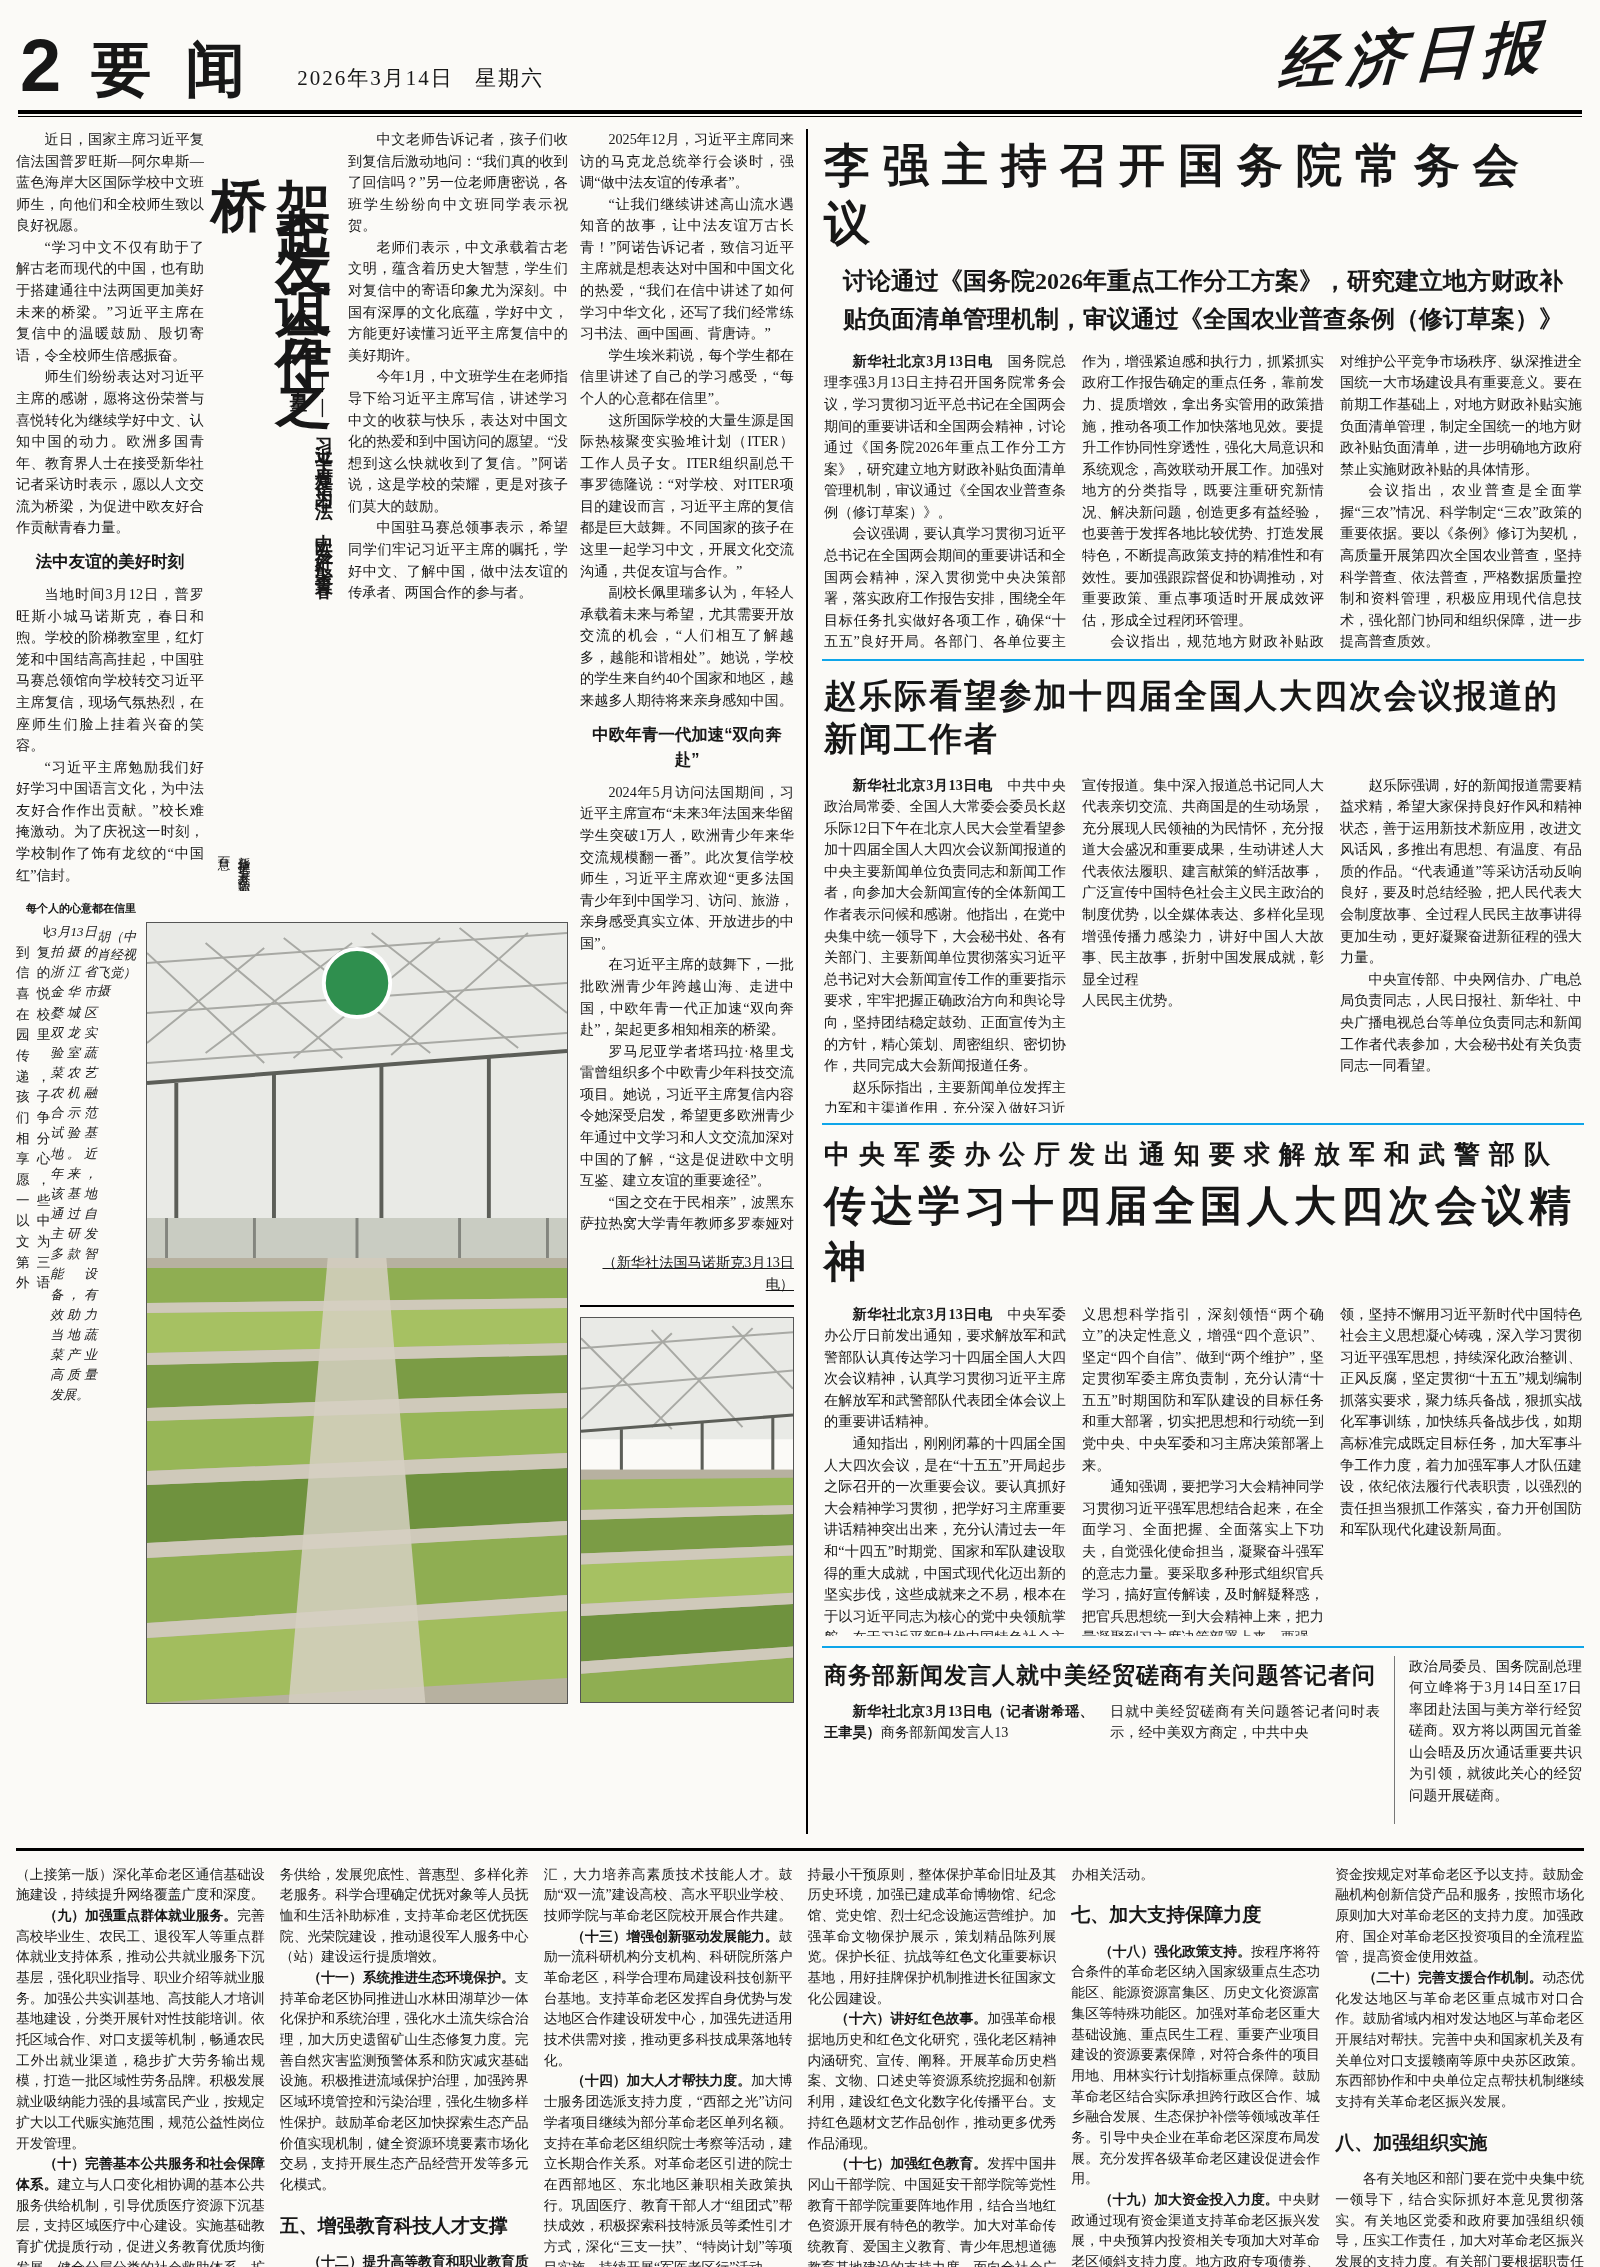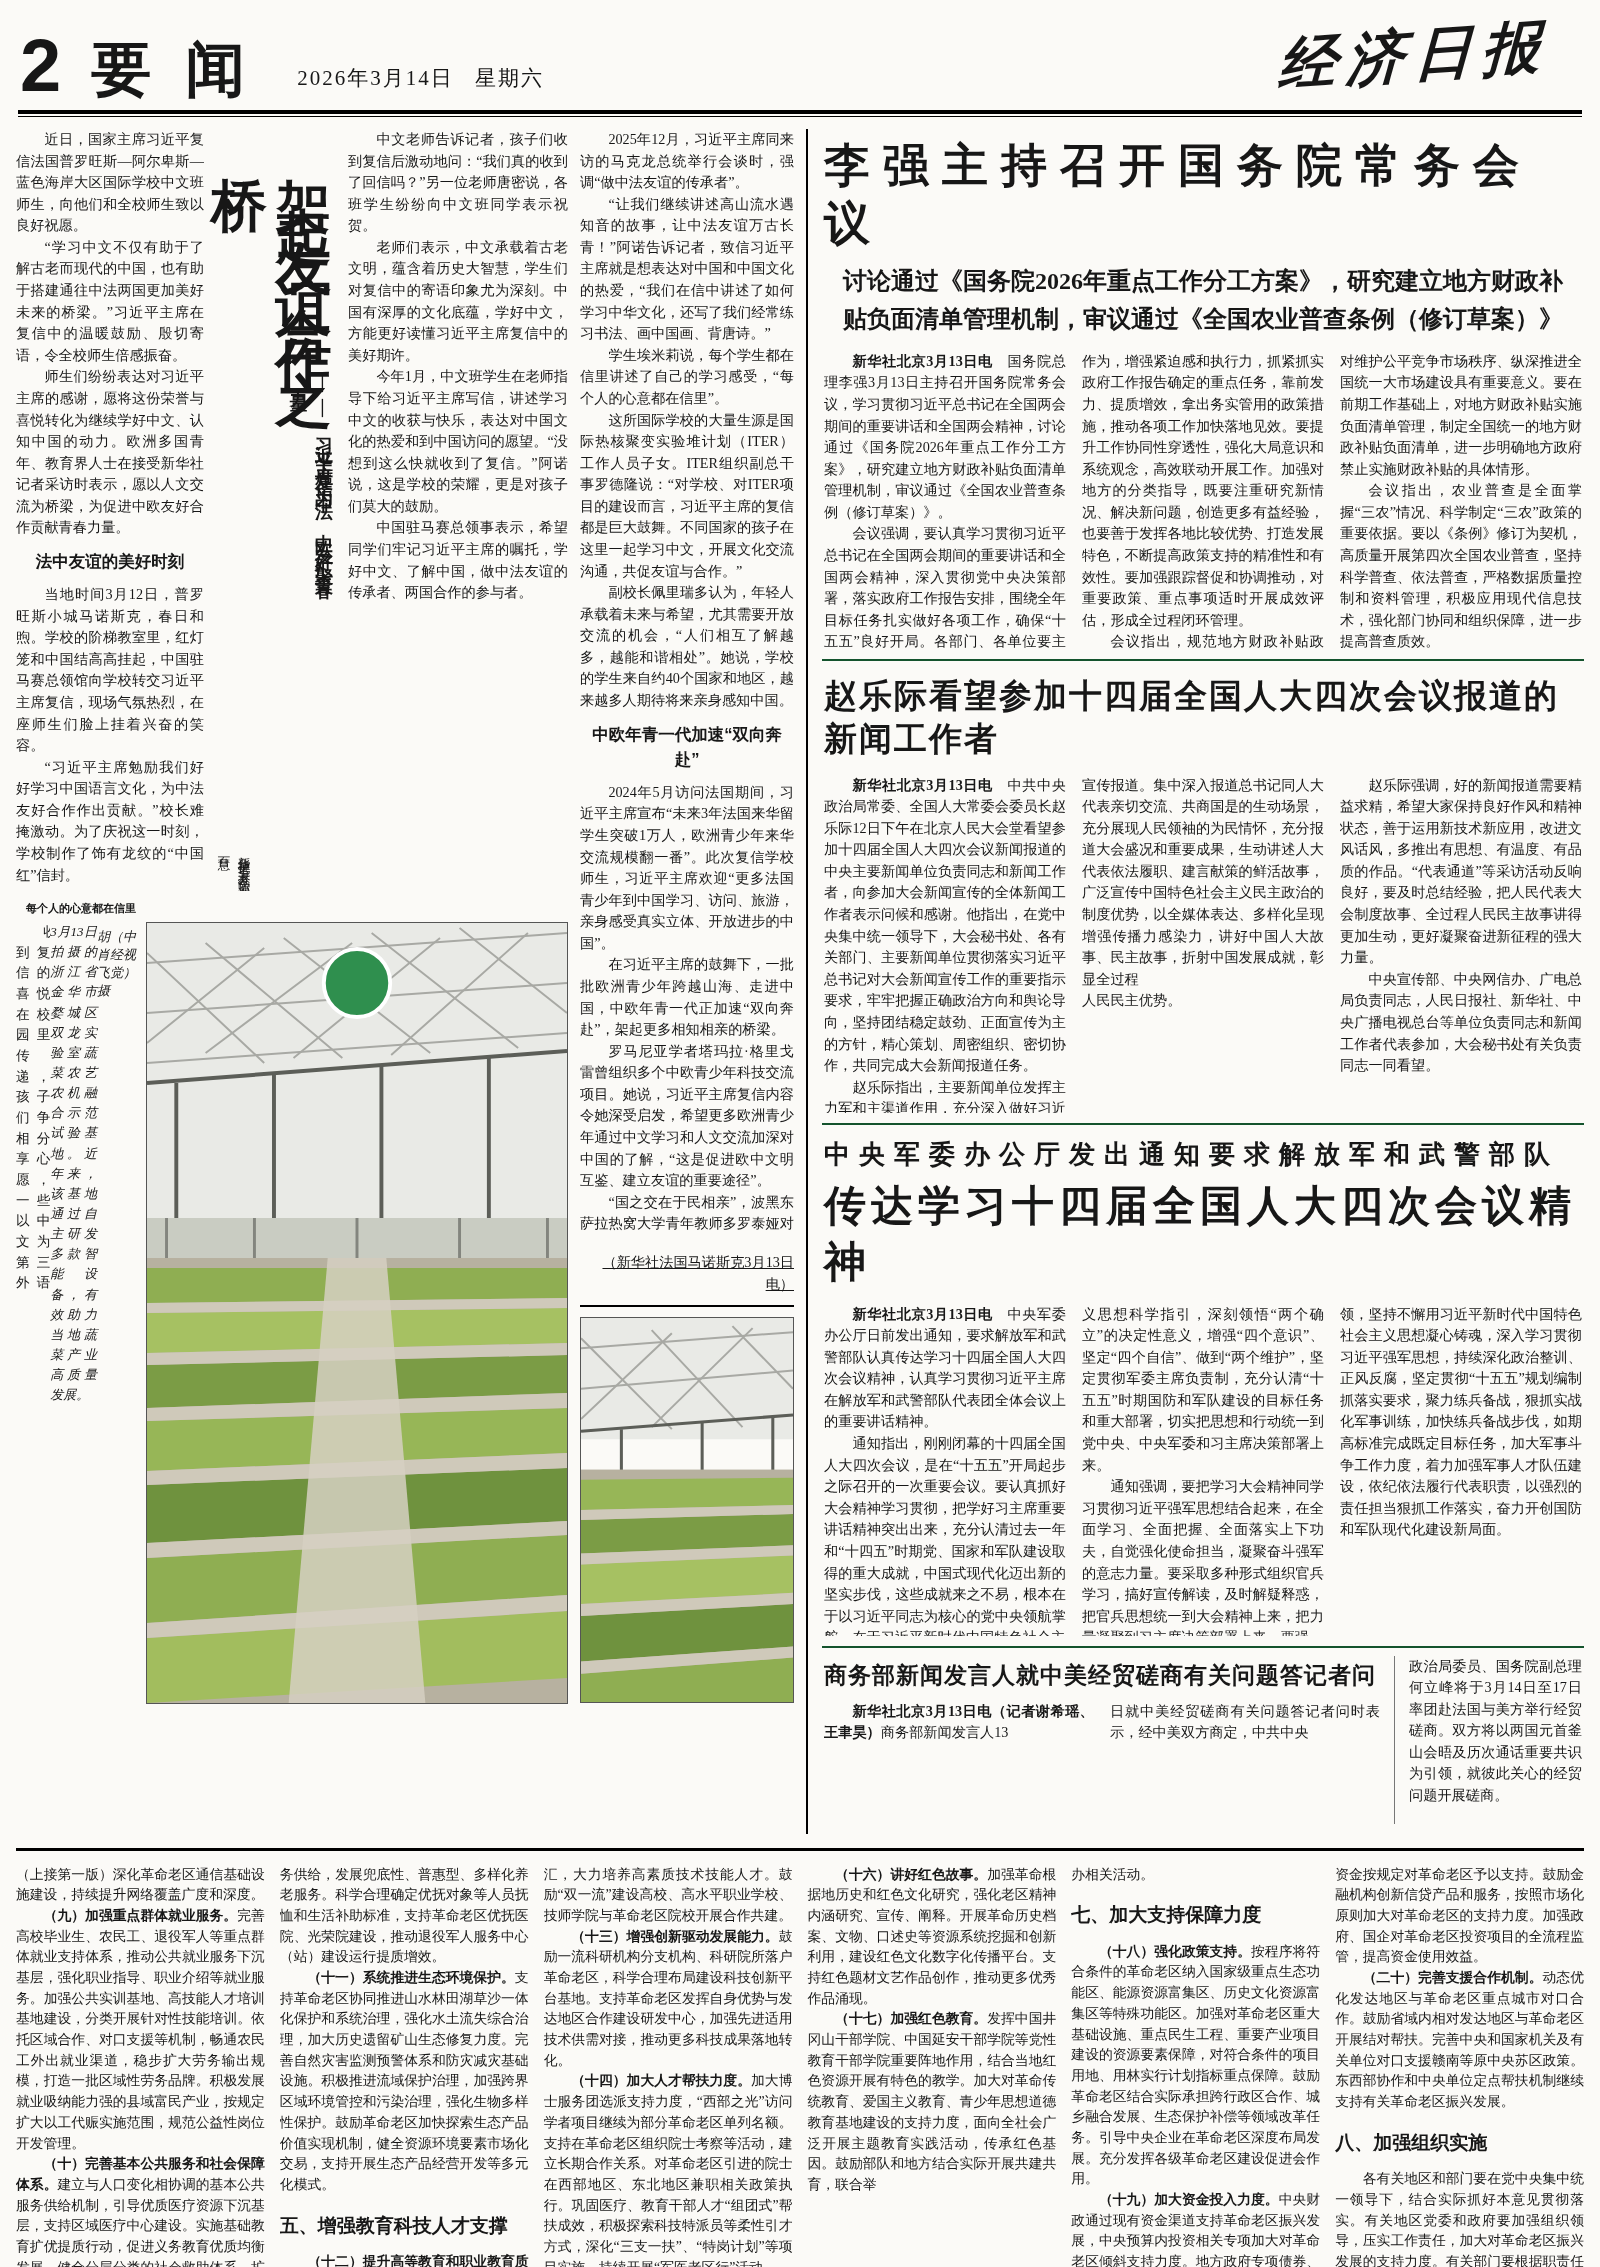--- a/index.html
+++ b/index.html
@@ -52,21 +52,21 @@
   .caption { font-style:italic; font-size:13px; line-height:1.55; text-align:justify; }
   .credit { font-style:italic; font-size:13px; text-align:right; margin-top:6px; }
   .photo-main { flex:1; margin-left:10px; border:1px solid #555; }
   .photo-main svg, .photo-side svg { display:block; width:100%; height:100%; }
   .xi-col3-text { height:1108px; overflow:hidden; }
   .xi-col3 .it-d { margin-top:15px;text-decoration:underline; }
   .col3-rule { border-top:2px solid #000; margin:10px 0; }
   .photo-side { height:386px; border:1px solid #555; }
   
   .art { padding:8px 2px 10px 2px; }
-  .art + .art { border-top:2px solid #14532d; }
+  .art + .art { border-top:2px solid #0ea5e9; }
   .hl { font-family:Liberation Sans, sans-serif; font-weight:900; }
   .hl-liqiang { font-size:46px; letter-spacing:13px; line-height:1.25; }
   .dek { font-size:24px; font-weight:bold; text-align:center; line-height:1.6; margin:10px 18px 12px 18px; }
   .hl-zhao { font-size:33px; letter-spacing:2px; line-height:1.3; margin:6px 0 14px 0; }
   .hl-jw-top { font-size:26px; font-weight:700; letter-spacing:9px; margin:4px 0 6px 0; }
   .hl-jw-main { font-size:42px; letter-spacing:5px; margin-bottom:14px; }
   .cols3 { display:flex; gap:16px; }
   .cols3 > div { flex:1; overflow:hidden; }
   .h-liqiang { height:298px; }
   .h-zhao { height:338px; }
@@ -312,20 +312,21 @@
           <div class="it-p"><b>（十一）系统推进生态环境保护。</b>支持革命老区协同推进山水林田湖草沙一体化保护和系统治理，强化水土流失综合治理，加大历史遗留矿山生态修复力度。完善自然灾害监测预警体系和防灾减灾基础设施。积极推进流域保护治理，加强跨界区域环境管控和污染治理，强化生物多样性保护。鼓励革命老区加快探索生态产品价值实现机制，健全资源环境要素市场化交易，支持开展生态产品经营开发等多元化模式。</div>
           <div class="it-h">五、增强教育科技人才支撑</div>
           <div class="it-p"><b>（十二）提升高等教育和职业教育质量。</b>优化革命老区高等教育布局，在办学能力提升、学科专业调整优化、学位点增设等方面按规定予以支持。精准对接产业需求，打造一批高水平应用型本科学校、职业学校、技师学院，推进职普融通、产教融合、科教融</div>
         </div>
       <div>
           <div class="it-c">汇，大力培养高素质技术技能人才。鼓励“双一流”建设高校、高水平职业学校、技师学院与革命老区院校开展合作共建。</div>
           <div class="it-p"><b>（十三）增强创新驱动发展能力。</b>鼓励一流科研机构分支机构、科研院所落户革命老区，科学合理布局建设科技创新平台基地。支持革命老区发挥自身优势与发达地区合作建设研发中心，加强先进适用技术供需对接，推动更多科技成果落地转化。</div>
           <div class="it-p"><b>（十四）加大人才帮扶力度。</b>加大博士服务团选派支持力度，“西部之光”访问学者项目继续为部分革命老区单列名额。支持在革命老区组织院士考察等活动，建立长期合作关系。对革命老区引进的院士在西部地区、东北地区兼职相关政策执行。巩固医疗、教育干部人才“组团式”帮扶成效，积极探索科技特派员等柔性引才方式，深化“三支一扶”、“特岗计划”等项目实施，持续开展“军医老区行”活动。</div>
         </div>
       <div>
+          <div class="it-c">持最小干预原则，整体保护革命旧址及其历史环境，加强已建成革命博物馆、纪念馆、党史馆、烈士纪念设施运营维护。加强革命文物保护展示，策划精品陈列展览。保护长征、抗战等红色文化重要标识基地，用好挂牌保护机制推进长征国家文化公园建设。</div>
           <div class="it-p"><b>（十六）讲好红色故事。</b>加强革命根据地历史和红色文化研究，强化老区精神内涵研究、宣传、阐释。开展革命历史档案、文物、口述史等资源系统挖掘和创新利用，建设红色文化数字化传播平台。支持红色题材文艺作品创作，推动更多优秀作品涌现。</div>
           <div class="it-p"><b>（十七）加强红色教育。</b>发挥中国井冈山干部学院、中国延安干部学院等党性教育干部学院重要阵地作用，结合当地红色资源开展有特色的教学。加大对革命传统教育、爱国主义教育、青少年思想道德教育基地建设的支持力度，面向全社会广泛开展主题教育实践活动，传承红色基因。鼓励部队和地方结合实际开展共建共育，联合举</div>
         </div>
       <div>
           <div class="it-c">办相关活动。</div>
           <div class="it-h">七、加大支持保障力度</div>
           <div class="it-p"><b>（十八）强化政策支持。</b>按程序将符合条件的革命老区纳入国家级重点生态功能区、能源资源富集区、历史文化资源富集区等特殊功能区。加强对革命老区重大基础设施、重点民生工程、重要产业项目建设的资源要素保障，对符合条件的项目用地、用林实行计划指标重点保障。鼓励革命老区结合实际承担跨行政区合作、城乡融合发展、生态保护补偿等领域改革任务。引导中央企业在革命老区深度布局发展。充分发挥各级革命老区建设促进会作用。</div>
           <div class="it-p"><b>（十九）加大资金投入力度。</b>中央财政通过现有资金渠道支持革命老区振兴发展，中央预算内投资相关专项加大对革命老区倾斜支持力度。地方政府专项债券、超长期特别国债等</div>
         </div>
       <div>

